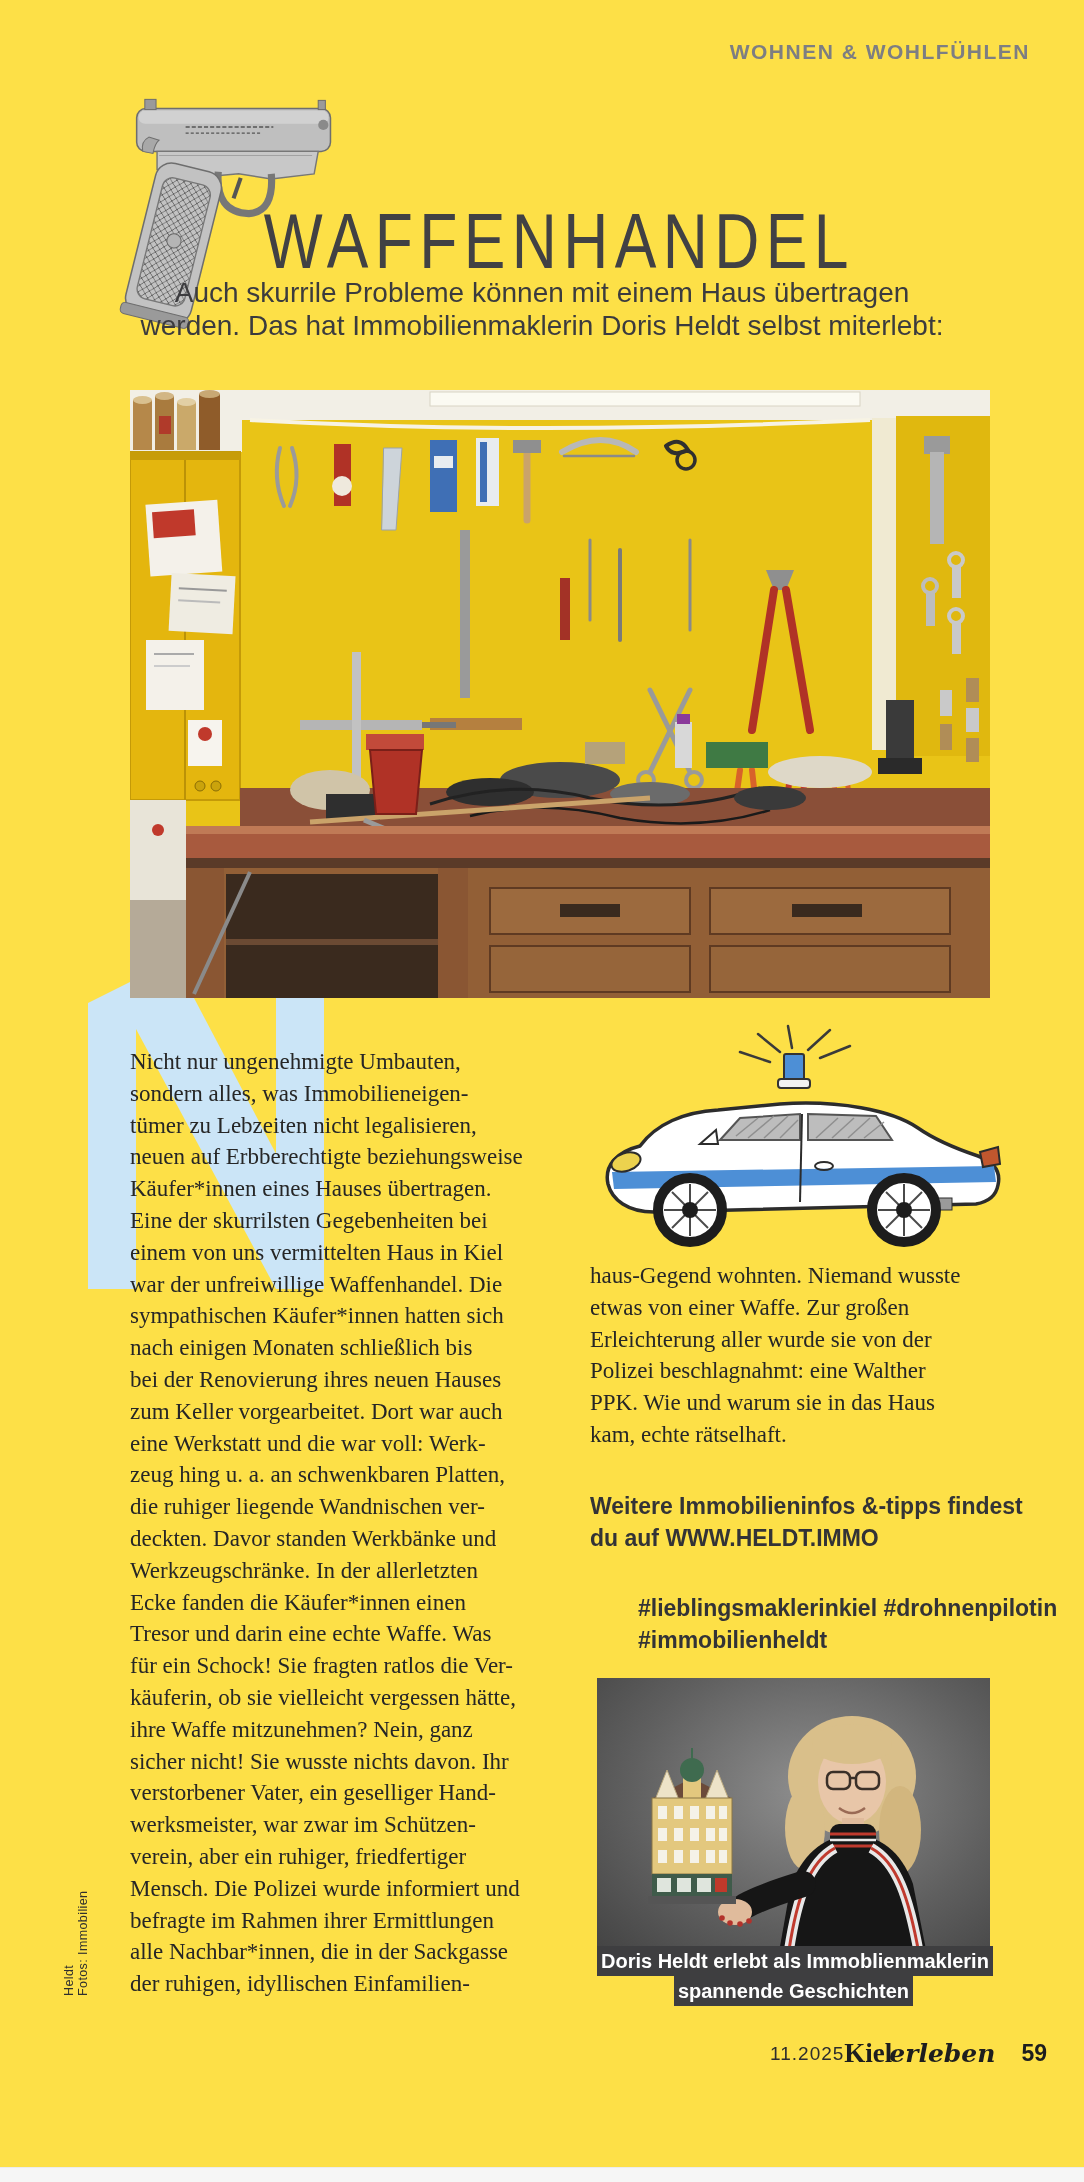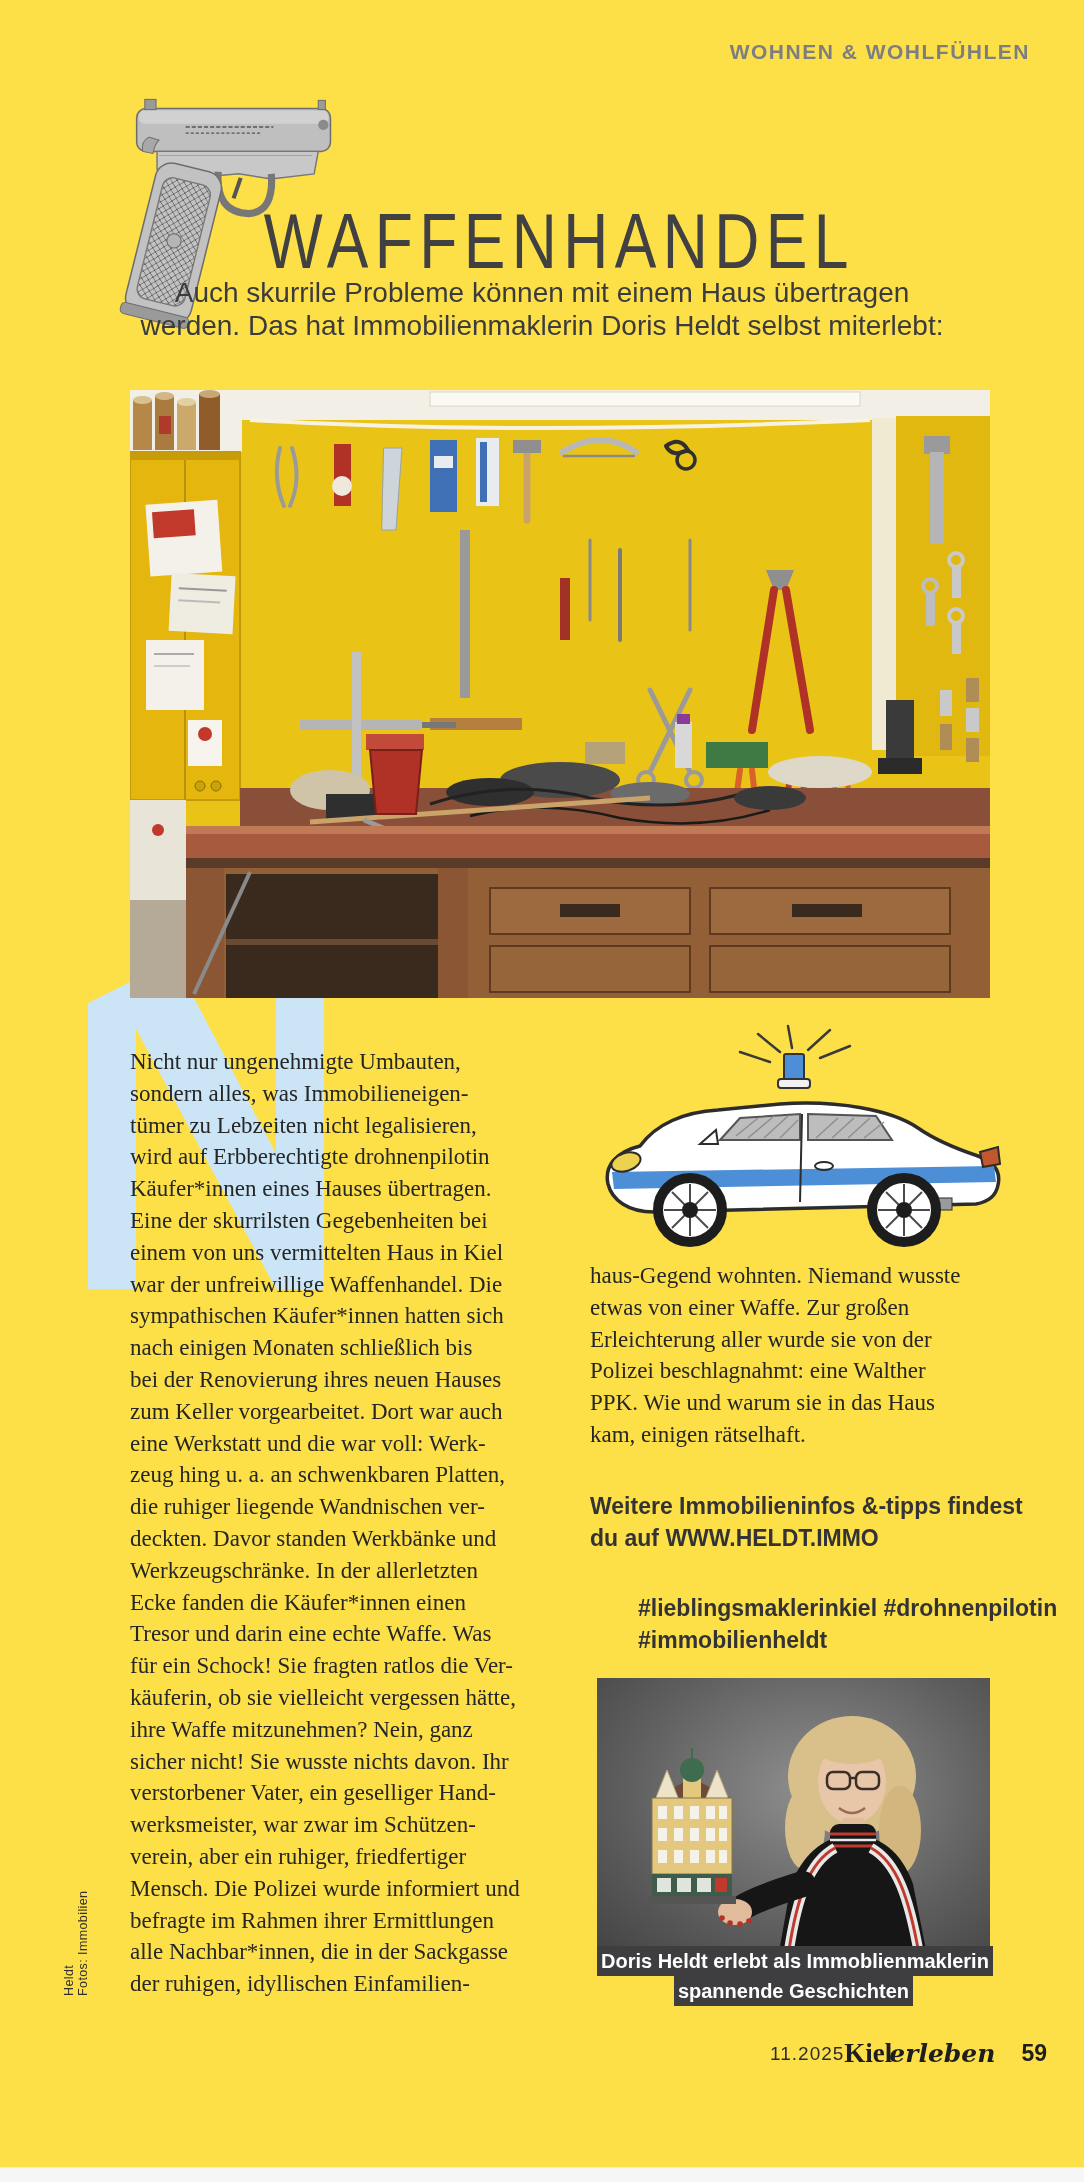--- a/index.html
+++ b/index.html
@@ -328,21 +328,21 @@
           <line x1="334" y1="168" x2="298" y2="204"></line>
       </g>
       <circle cx="316" cy="186" r="8" fill="#1d1d1d"></circle>
     </g>
   </svg>
 
   <div class="abs col left-col">
       <div class="tl">Nicht nur ungenehmigte Umbauten,</div>
       <div class="tl">sondern alles, was Immobilieneigen-</div>
       <div class="tl">tümer zu Lebzeiten nicht legalisieren,</div>
-      <div class="tl">wird auf Erbberechtigte drohnenpilotin</div>
+      <div class="tl">neuen auf Erbberechtigte beziehungsweise</div>
       <div class="tl">Käufer*innen eines Hauses übertragen.</div>
       <div class="tl">Eine der skurrilsten Gegebenheiten bei</div>
       <div class="tl">einem von uns vermittelten Haus in Kiel</div>
       <div class="tl">war der unfreiwillige Waffenhandel. Die</div>
       <div class="tl">sympathischen Käufer*innen hatten sich</div>
       <div class="tl">nach einigen Monaten schließlich bis</div>
       <div class="tl">bei der Renovierung ihres neuen Hauses</div>
       <div class="tl">zum Keller vorgearbeitet. Dort war auch</div>
       <div class="tl">eine Werkstatt und die war voll: Werk-</div>
       <div class="tl">zeug hing u. a. an schwenkbaren Platten,</div>
@@ -362,21 +362,21 @@
       <div class="tl">befragte im Rahmen ihrer Ermittlungen</div>
       <div class="tl">alle Nachbar*innen, die in der Sackgasse</div>
       <div class="tl">der ruhigen, idyllischen Einfamilien-</div>
     </div>
   <div class="abs col right-col">
       <div class="tl">haus-Gegend wohnten. Niemand wusste</div>
       <div class="tl">etwas von einer Waffe. Zur großen</div>
       <div class="tl">Erleichterung aller wurde sie von der</div>
       <div class="tl">Polizei beschlagnahmt: eine Walther</div>
       <div class="tl">PPK. Wie und warum sie in das Haus</div>
-      <div class="tl">kam, einigen rätselhaft.</div>
+      <div class="tl">kam, echte rätselhaft.</div>
     </div>
 
   <div class="abs promo">
     <div>Weitere Immobilieninfos &amp;-tipps findest</div>
     <div>du auf WWW.HELDT.IMMO</div>
   </div>
   <div class="abs hashtags">
     <div>#lieblingsmaklerinkiel #drohnenpilotin</div>
     <div>#immobilienheldt</div>
   </div>

